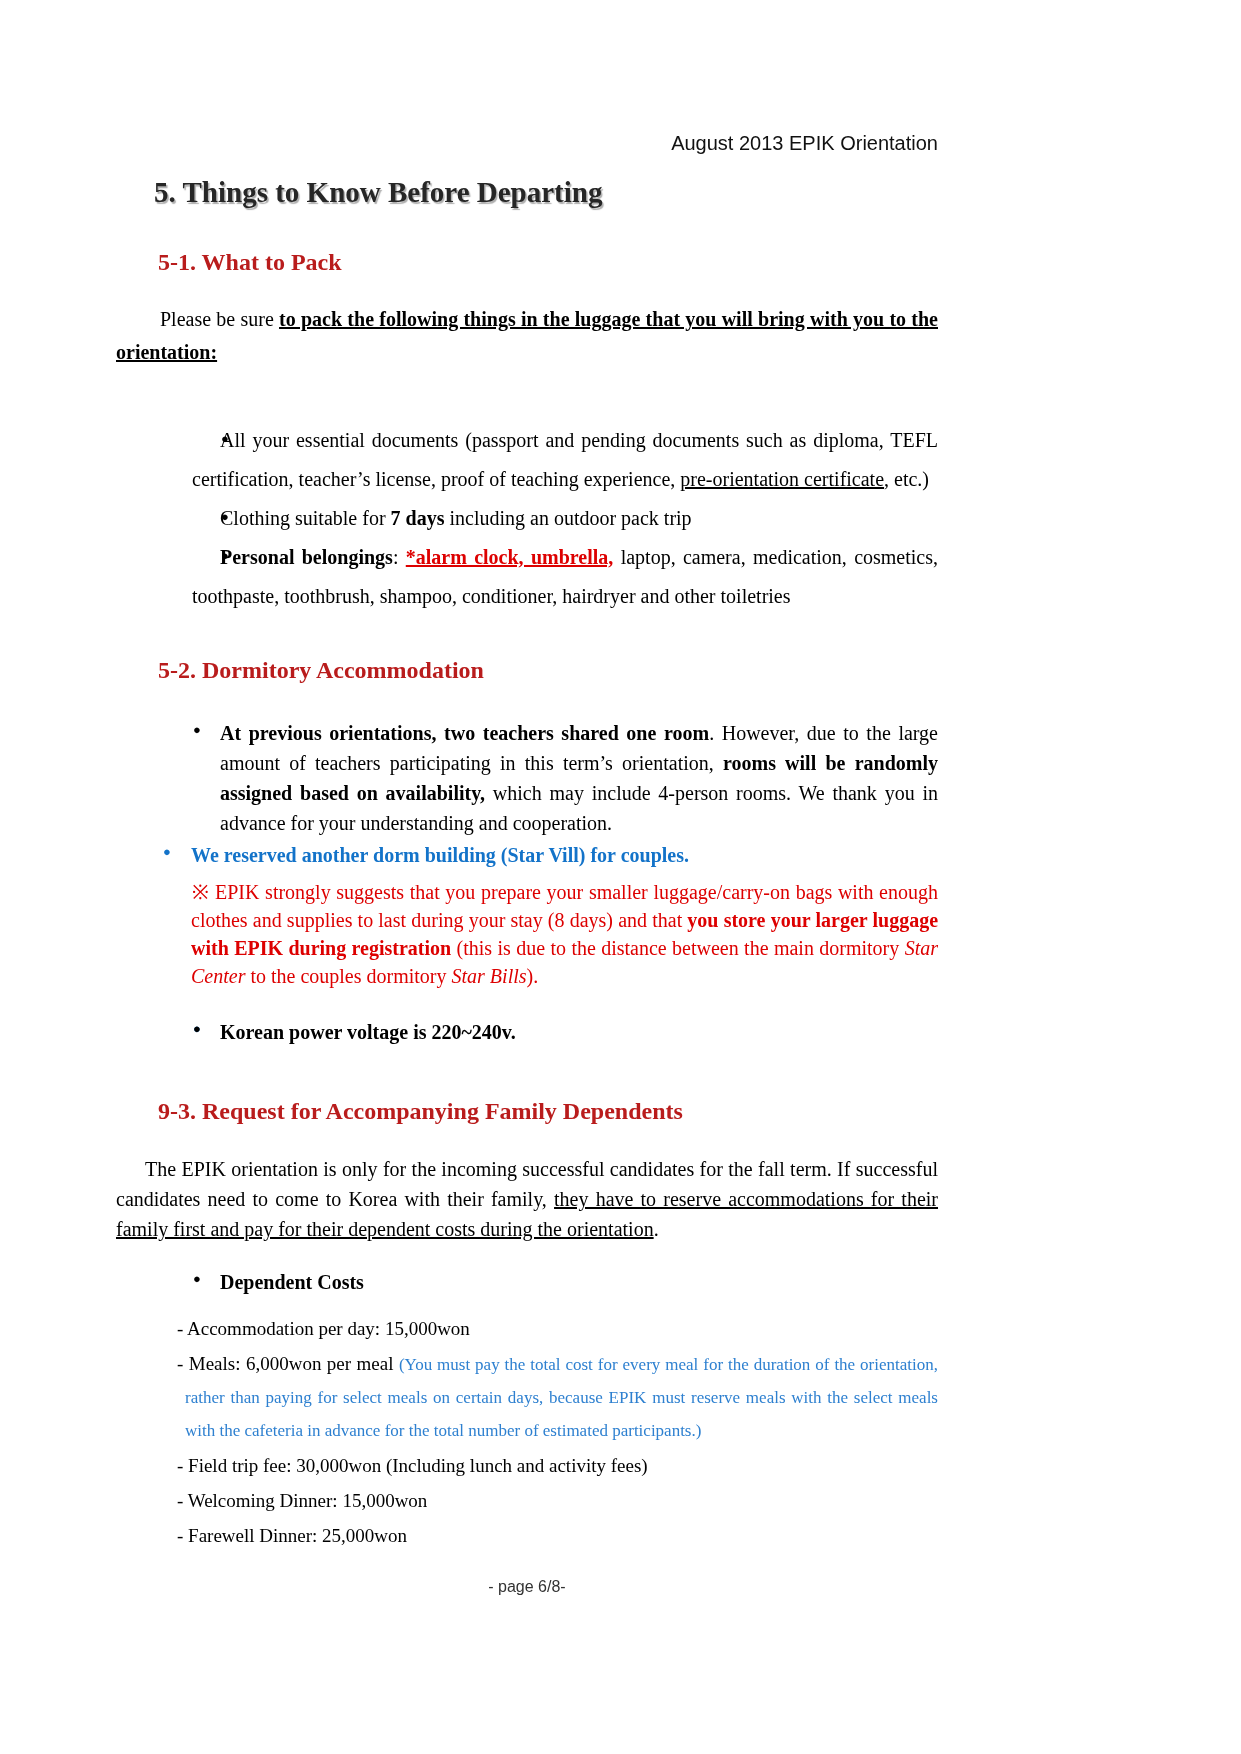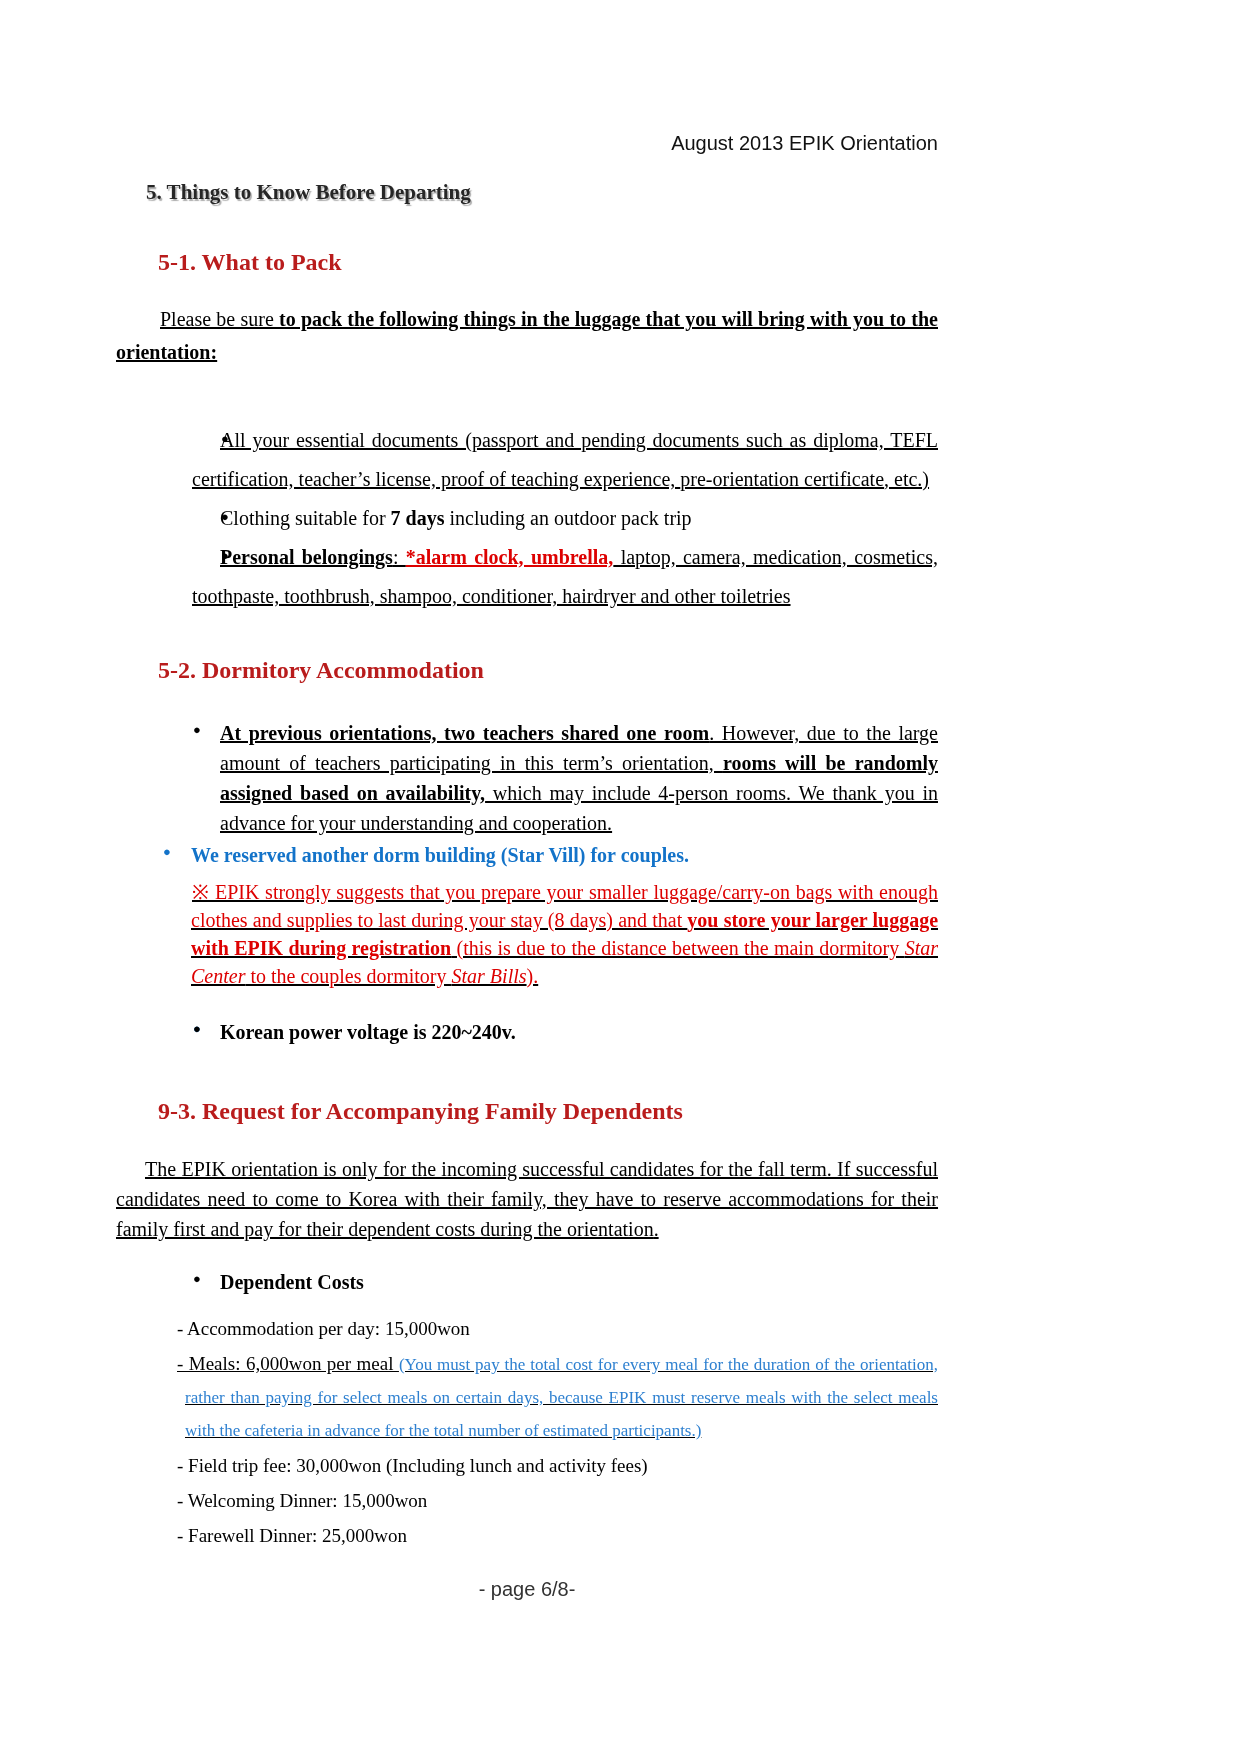--- a/index.html
+++ b/index.html
@@ -12,33 +12,33 @@
   body{background:#ffffff;font-family:"Liberation Serif","DejaVu Serif",serif;color:var(--ink);}
   .doc{
     width:1069px;height:1754px;background:#ffffff;overflow:hidden;
     padding:132px 131px 0 116px;position:relative;
   }
   .header-right{
     font-family:"Liberation Sans","DejaVu Sans",sans-serif;
     font-size:20px;line-height:22px;text-align:right;color:#111111;
   }
   h1.doc-title{
-    font-size:21px;line-height:36px;font-weight:700;color:#262626;
-    margin-top:20px;margin-left:30px;
+    font-size:29px;line-height:36px;font-weight:700;color:#262626;
+    margin-top:20px;margin-left:38px;
     text-shadow:1.5px 1.5px 1px rgba(130,130,130,0.65);
   }
   h2.sec{
     font-size:24px;line-height:29px;font-weight:700;color:#b91c1c;
     margin-left:42px;
   }
   .h2-s1{margin-top:38px;}
   .h2-s2{margin-top:40px;}
   .h2-s3{margin-top:50px;}
   p,.li{font-size:20px;}
-  .justify{text-align:justify;text-decoration:underline;}
+  .justify{text-align:justify;}
   .intro-s1{margin-top:26px;line-height:33px;text-indent:44px;}
   .intro-s3{margin-top:28px;line-height:30px;text-indent:29px;}
   .list-s1{margin-top:52px;}
   .li{position:relative;}
   .li-s1{padding-left:76px;text-indent:28px;line-height:39px;}
   .li-s1 .marker{position:absolute;left:77px;top:11px;}
   .li-std{padding-left:104px;line-height:30px;}
   .li-std .marker{position:absolute;left:77px;top:5px;}
   .list-s2{margin-top:33px;}
   .li-couples{padding-left:75px;line-height:30px;margin-top:2px;}
@@ -46,21 +46,21 @@
   .note-red{padding-left:75px;text-indent:1px;line-height:28px;margin-top:8px;}
   .li-service{margin-top:27px;}
   .li-service .marker{color:var(--blue);}
   .li-voltage{margin-top:10px;}
   .li-costs-label{margin-top:23px;}
   .cost-list{margin-top:16px;}
   .cost-item{padding-left:69px;text-indent:-8px;font-size:19px;line-height:32px;margin-top:3px;}
   .marker{font-size:13px;line-height:13px;}
   .footer{
     font-family:"Liberation Sans","DejaVu Sans",sans-serif;
-    font-size:20px;color:#333;text-align:center;margin-top:26px;
+    font-size:16px;color:#333;text-align:center;margin-top:26px;
   }
   
   .b{font-weight:700;}
   .u{text-decoration:underline;}
   .i{font-style:italic;}
   .red{color:var(--red);}
   .blue{color:var(--blue);text-align:center;}
   .bluelight{color:var(--blue-light);}
   .small{font-size:17px;line-height:32px;}
 </style>

